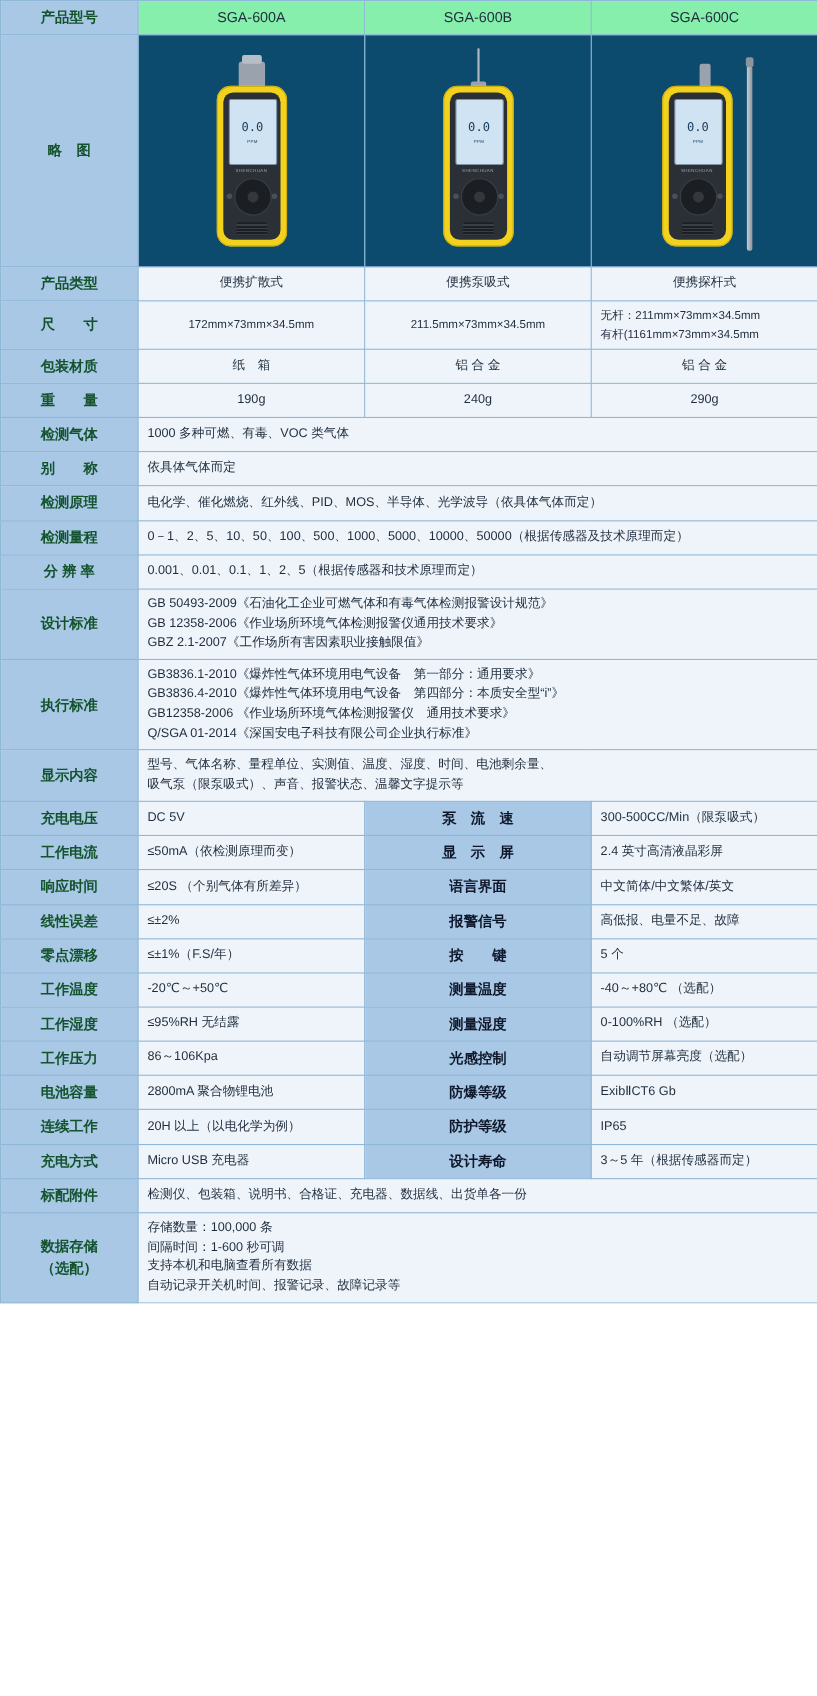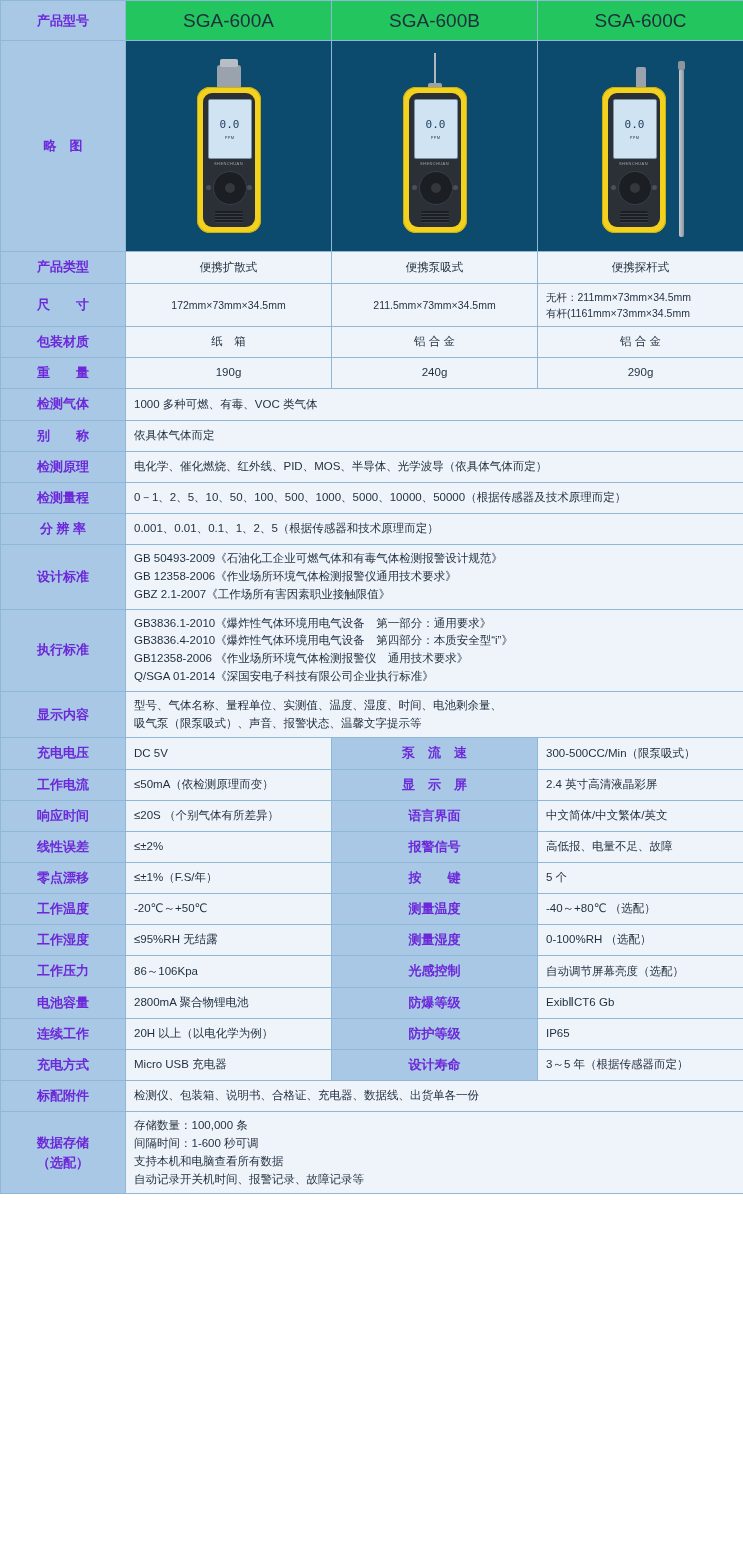--- a/index.html
+++ b/index.html
@@ -17,44 +17,44 @@
   }
   table.spec td{
     border:1px solid #8fb7d8;
     padding:5px 8px;
     vertical-align:middle;
     line-height:1.55;
   }
   
   td.lbl{
     background:#a8c8e6;
-    color:#6d28d9;
+    color:#14532d;
     font-weight:bold;
     text-align:center;
     font-size:13px;
     width:125px;
   }
   td.lbl2{
     background:#a8c8e6;
-    color:#6d28d9;
+    color:#0f172a;
     font-weight:bold;
     text-align:center;
     font-size:13px;
   }
   td.val{
     background:#eff4fa;
     color:#1f2d3d;
     font-size:11.5px;
     text-align:left;
   }
   td.val.c{ text-align:center; }
   td.hdr{
-    background:#22c55e;
-    text-align:center;
-    font-size:19px;
+    background:#86efac;
+    text-align:center;
+    font-size:13px;
     color:#1f2d3d;
     margin-left:42px;
   }
   td.pic{
     background:#0c4a6e;
     text-align:center;
     padding:4px;
     height:200px;
   }
   .multiline div{ white-space:nowrap; }

